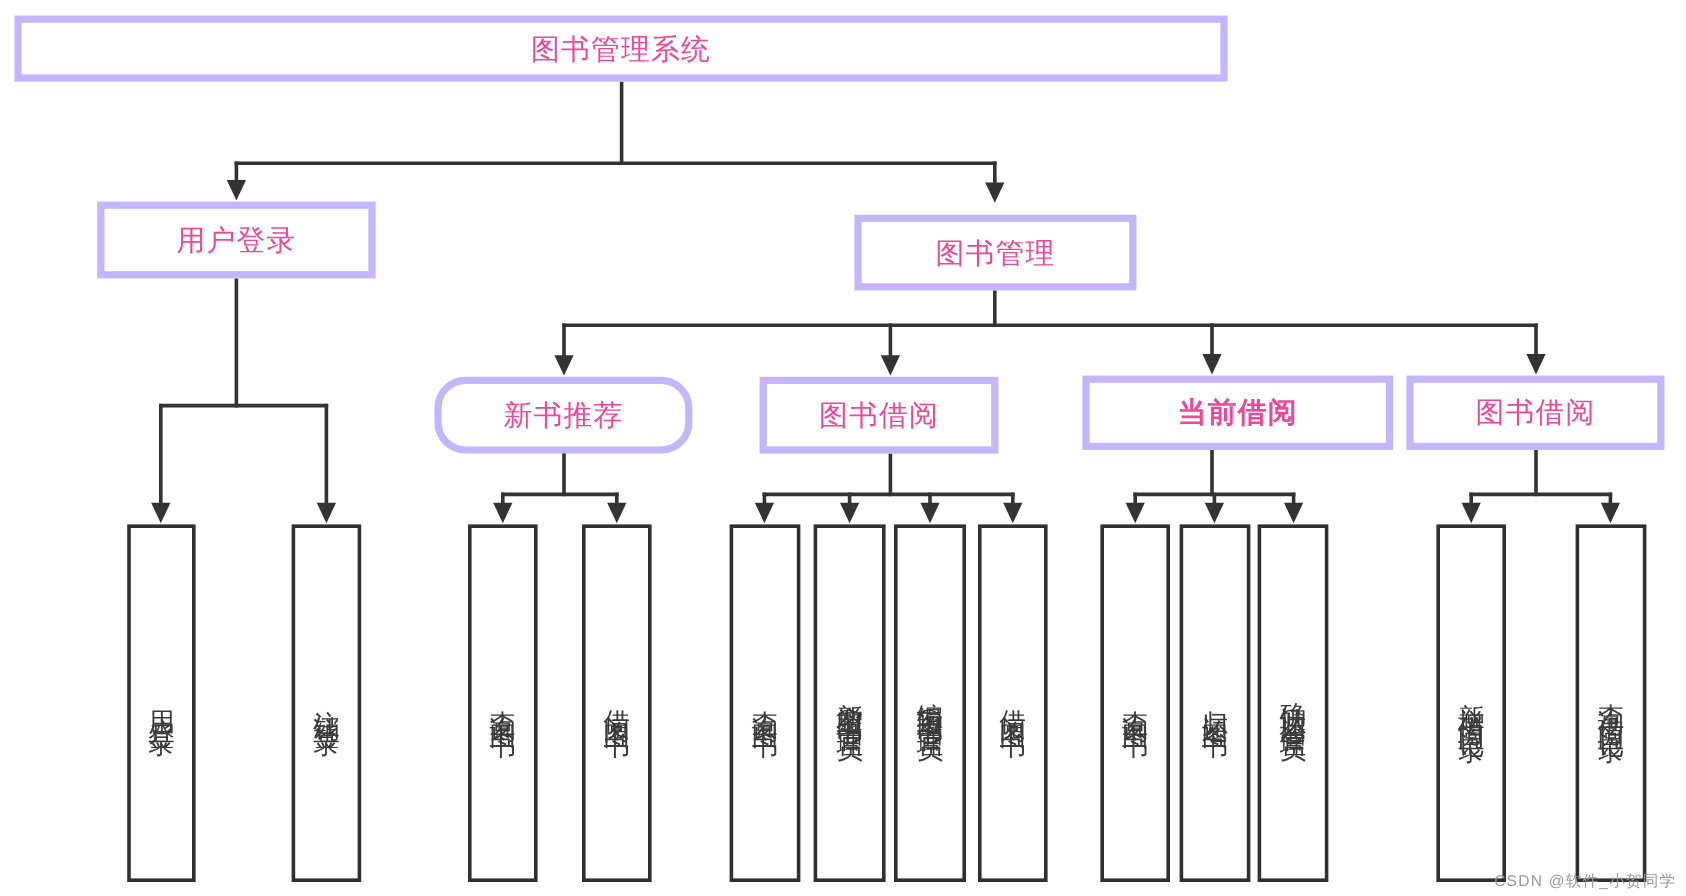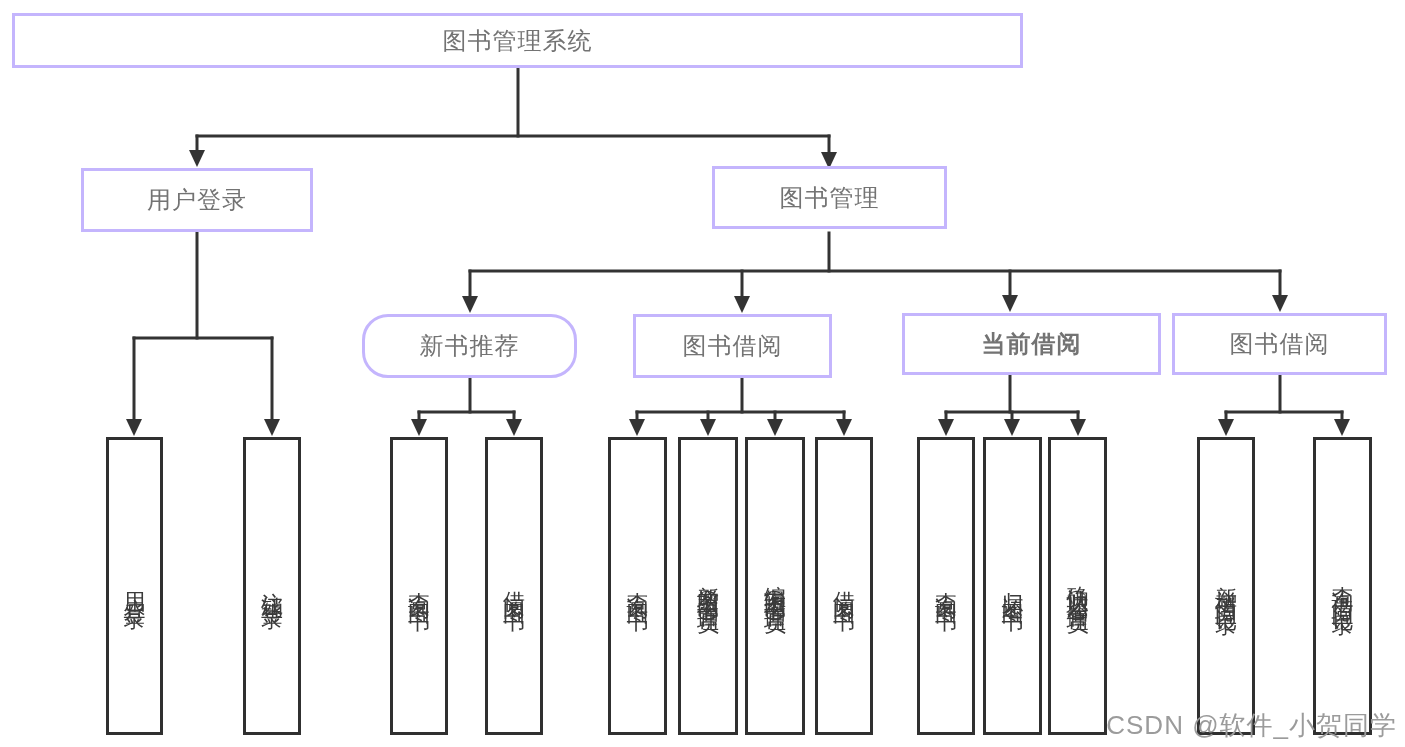--- a/index.html
+++ b/index.html
@@ -13,23 +13,23 @@
   }
   #wires {
     position: absolute;
     left: 0; top: 0;
     width: 1405px; height: 747px;
     pointer-events: none;
   }
   .node {
     position: absolute;
     box-sizing: border-box;
-    border: 3px solid #c4b5fd;
+    border: 6px solid #c4b5fd;
     background: #ffffff;
-    color: #737373;
+    color: #ec4899;
     display: flex;
     align-items: center;
     justify-content: center;
     font-size: 24px;
     letter-spacing: 1px;
     white-space: nowrap;
     text-align: right;
   }
   .vnode {
     position: absolute;
@@ -45,21 +45,21 @@
   .vnode span {
     writing-mode: vertical-rl;
     text-orientation: mixed;
     letter-spacing: 6px;
     line-height: 1;
   }
   #watermark {
     position: absolute;
     right: 8px;
     bottom: 4px;
-    font-size: 26px;
+    font-size: 13px;
     color: #9b9b9b;
     letter-spacing: 1px;
     z-index: 5;
   }
   .stroke { stroke: #333333; stroke-width: 3; fill: none; stroke-linecap: square; }
   .head { fill: #333333; stroke: none; }
 </style>
 </head>
 <body>
 
@@ -123,21 +123,21 @@
     <line class="stroke" x1="1226" y1="412" x2="1342" y2="412"></line>
     <line class="stroke" x1="1226" y1="412" x2="1226" y2="420"></line>
     <polygon class="head" points="1218,419 1234,419 1226,436"></polygon>
     <line class="stroke" x1="1342" y1="412" x2="1342" y2="420"></line>
     <polygon class="head" points="1334,419 1350,419 1342,436"></polygon>
   </svg>
 
   <div class="node" style="left:12px; top:13px; width:1011px; height:55px;">图书管理系统</div>
 
   <div class="node" style="left:81px; top:168px; width:232px; height:64px;">用户登录</div>
-  <div class="node" style="left:712px; top:166px; width:235px; height:63px;">图书管理</div>
+  <div class="node" style="left:712px; top:179px; width:235px; height:63px;">图书管理</div>
 
   <div class="node" style="left:362px; top:314px; width:215px; height:64px;border-radius:26px;">新书推荐</div>
   <div class="node" style="left:633px; top:314px; width:199px; height:64px;">图书借阅</div>
   <div class="node" style="left:902px; top:313px; width:259px; height:62px;font-weight:bold;">当前借阅</div>
   <div class="node" style="left:1172px; top:313px; width:215px; height:62px;">图书借阅</div>
 
   <div class="vnode" style="left:106px; top:437px; width:57px; height:298px;">
     <span>用户登录</span>
   </div>
   <div class="vnode" style="left:243px; top:437px; width:58px; height:298px;">

